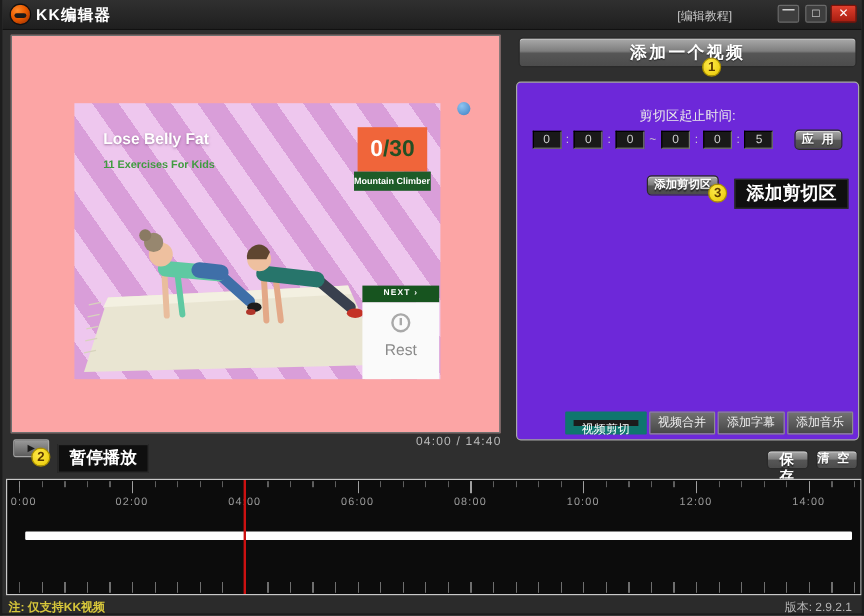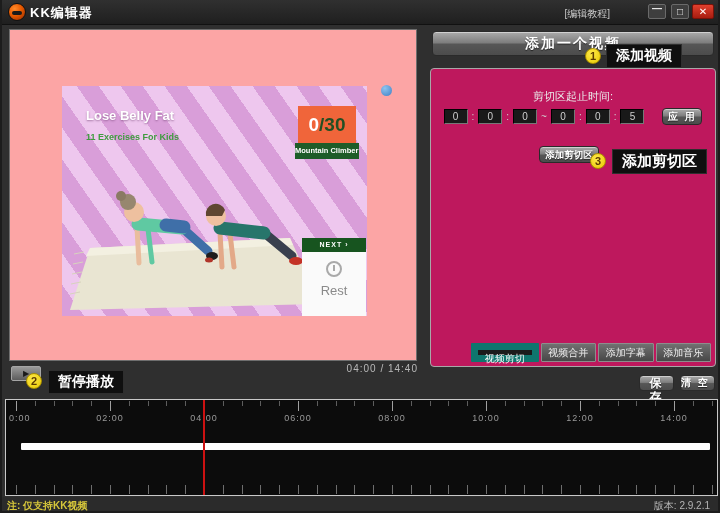--- a/index.html
+++ b/index.html
@@ -75,21 +75,21 @@
   .badge-3{ left:588px; top:153px; }
   .tooltip-add-cut{ left:610px; top:149px; font-size:15px; }
 
   
   .glossy{ background:linear-gradient(#ababab 0%, #7e7e7e 46%, #565656 54%, #4c4c4c 100%);
     border:1px solid #2a2a2a; border-radius:4px; color:#fff; font-weight:bold;
     box-shadow:inset 0 1px 0 rgba(255,255,255,.45); text-shadow:0 1px 1px rgba(0,0,0,.6); }
   .add-video-button{ position:absolute; left:430px; top:31px; width:282px; height:25px;
     font-size:14px; text-align:center; line-height:23px; letter-spacing:2px; }
   .group-box{ position:absolute; left:428px; top:68px; width:286px; height:299px;
-    border:1px solid #a8a8a8; border-radius:4px; background:#be185d; }
+    border:1px solid #a8a8a8; border-radius:4px; background:#6d28d9; }
   .cut-time-label{ position:absolute; left:0; right:0; top:20px; text-align:center;
     color:#eaeaea; font-size:11px; }
   .time-row{ position:absolute; left:0; right:0; top:39px; display:flex; align-items:center;
     justify-content:center; gap:4px; }
   .time-field{ width:24px; height:15px; background:#191919; border:1px solid #000;
     border-right-color:#777; border-bottom-color:#777; color:#cfcfcf; font-size:10px;
     text-align:center; line-height:14px; }
   .sep{ color:#cfcfcf; font-size:10px; }
   .apply-button{ margin-left:14px; width:40px; height:17px; font-size:10px; text-align:center;
     line-height:15px; letter-spacing:2px; }
@@ -189,21 +189,20 @@
     <div class="watermark-dot"></div>
   </div>
 
   <div class="time-display">04:00 / 14:40</div>
   <div class="play-button">▶</div>
   <div class="badge badge-2">2</div>
   <div class="tooltip tooltip-pause">暂停播放</div>
 
   <div class="glossy add-video-button">添加一个视频</div>
   <div class="badge badge-1">1</div>
-  <div class="tooltip tooltip-add-video">添加视频</div>
 
   <div class="group-box">
     <div class="cut-time-label">剪切区起止时间:</div>
     <div class="time-row">
       <div class="time-field">0</div>
       <span class="sep">:</span>
       <div class="time-field">0</div>
       <span class="sep">:</span>
       <div class="time-field">0</div>
       <span class="sep">~</span>

